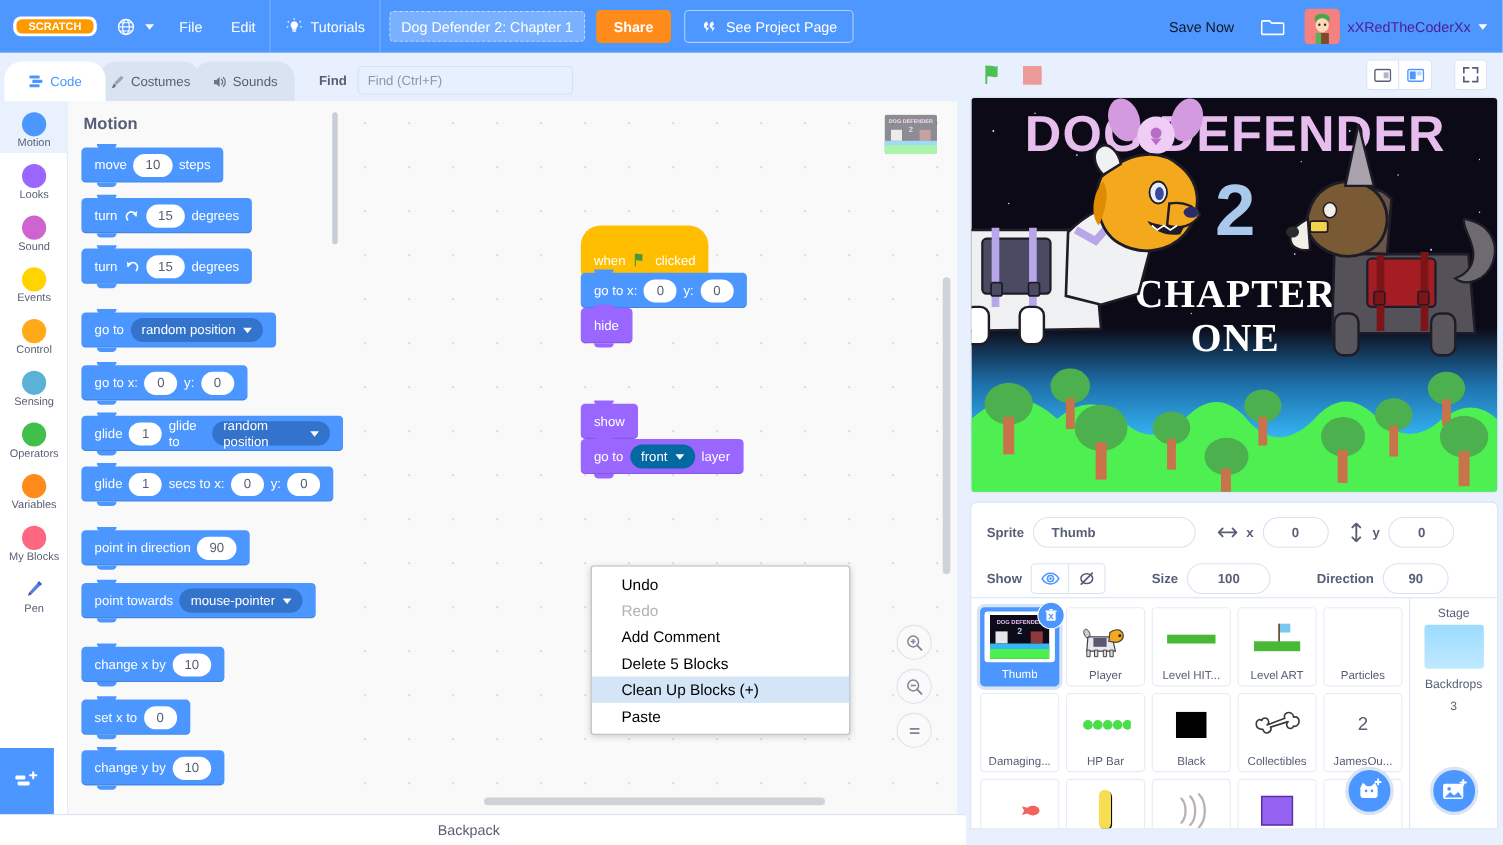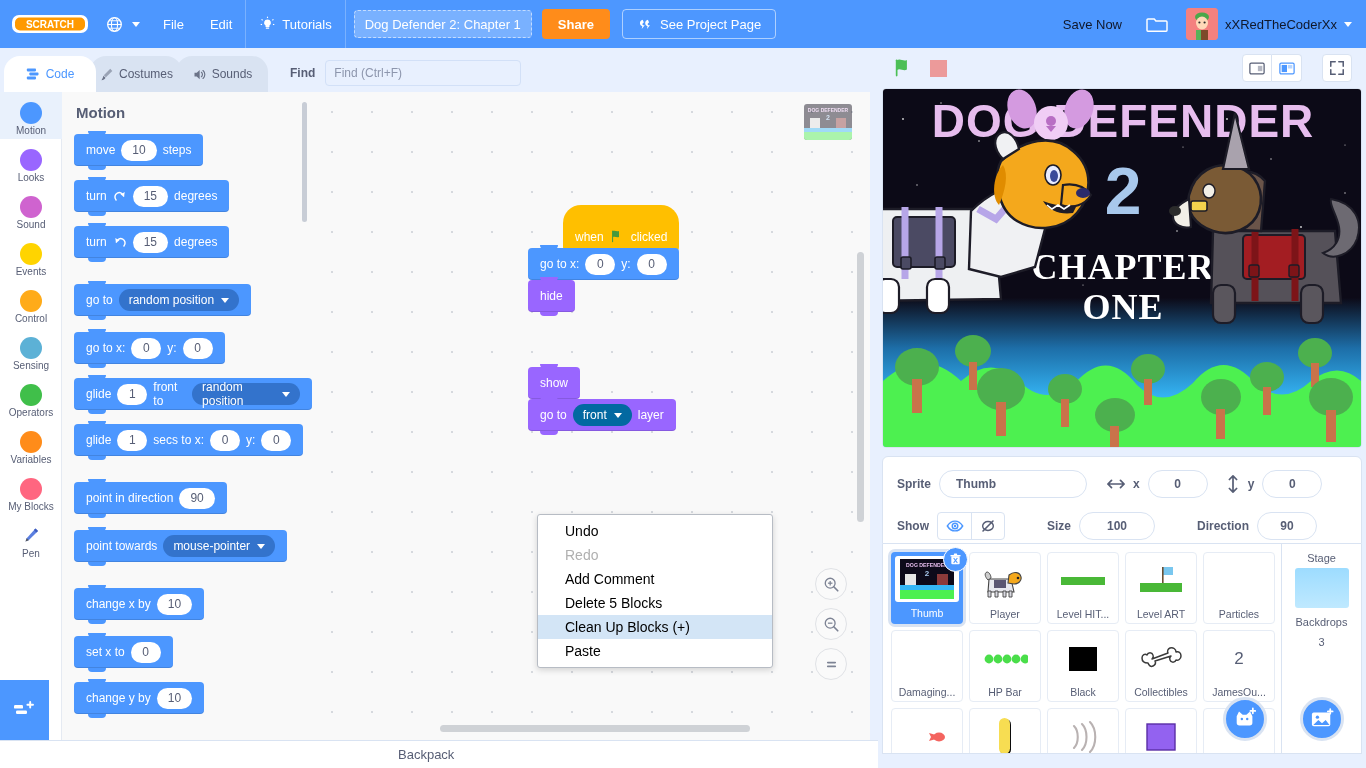--- a/index.html
+++ b/index.html
@@ -55,21 +55,21 @@
     border: 1px solid rgba(255,255,255,0.55);
     border-radius: 4px;
     display: flex; align-items: center; gap: 8px;
     font-size: 13px; color: #fff;
   }
   .mb-spacer { flex: 1; }
   .savenow { font-size: 13px; padding: 0 14px; color:#0f172a; }
   .folder-ico { padding: 0 10px; display:flex; align-items:center;}
   .account {
     display: flex; align-items: center; gap: 7px;
-    padding: 0 14px 0 8px; font-size: 13px; color: #0f172a;
+    padding: 0 14px 0 8px; font-size: 13px; color: #4c1d95;
   }
   .avatar {
     width: 32px; height: 32px; border-radius: 4px;
     background: #f08080; overflow: hidden; position: relative;
   }
 
   
   .tabbar {
     position: absolute; top: 48px; left: 0;
     width: 878px; height: 44px;
@@ -583,21 +583,21 @@
     <span class="oval">0</span>
     <span>y:</span>
     <span class="oval">0</span>
   </div>
     </div>
 
   <div class="pbrow">
       <div class="pblock">
     <span>glide</span>
     <span class="oval">1</span>
-    <span>front to</span>
+    <span>glide to</span>
     <span class="drop">
       <span>random position</span>
       <i class="caret"></i>
     </span>
   </div>
     </div>
 
   <div class="pbrow">
       <div class="pblock">
     <span>glide</span>
@@ -656,21 +656,21 @@
       <rect width="48" height="36" fill="#0d0a1a"></rect>
       <text x="24" y="8" font-size="5" fill="#e7bdee" text-anchor="middle" font-family="Liberation Sans, sans-serif" font-weight="bold">DOG DEFENDER</text>
       <text x="24" y="16" font-size="7" fill="#a8c8ec" text-anchor="middle" font-family="Liberation Sans, sans-serif" font-weight="bold">2</text>
       <rect x="6" y="14" width="10" height="10" fill="#ddd"></rect>
       <rect x="32" y="14" width="10" height="10" fill="#8c3a3a"></rect>
       <rect y="24" width="48" height="5" fill="#35b6f5"></rect>
       <rect y="28" width="48" height="8" fill="#4df050"></rect>
     </svg>
   </div>
 
-  <div class="hat notch-bot" style="left:216px; top:113px;margin-left:35px;">
+  <div class="hat notch-bot" style="left:216px; top:113px;">
     <span>when</span>
     <svg width="15" height="15" viewBox="0 0 16 16">
       <path d="M3 2.2c2.2-1.3 4.4 1.1 6.6-.2v6.4C7.4 9.7 5.2 7.3 3 8.6z" fill="#45993d"></path>
       <rect x="2.2" y="1.6" width="1.1" height="12.6" rx="0.5" fill="#45993d"></rect>
     </svg>
     <span>clicked</span>
   </div>
 
   <div class="sblock notch-top notch-bot" style="left:216px; top:156px; background:#4c97ff;">
     <span>go to x:</span>

